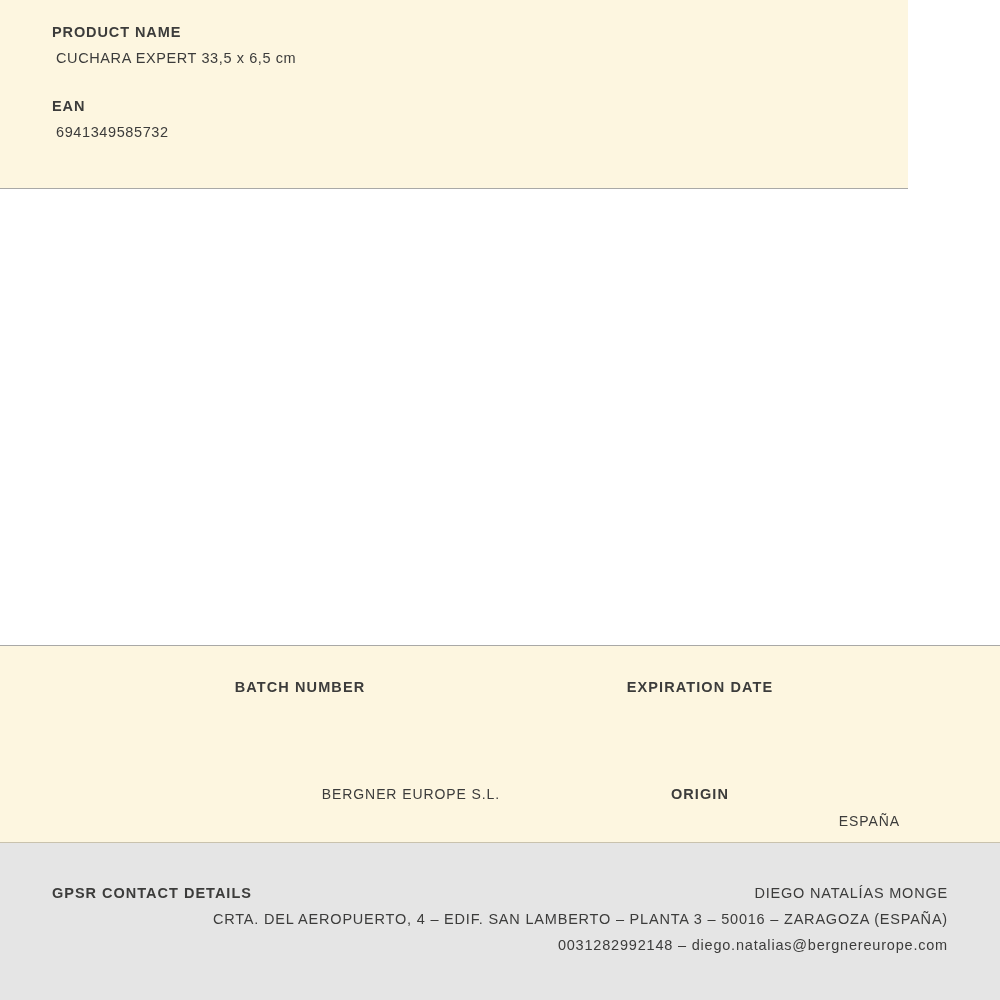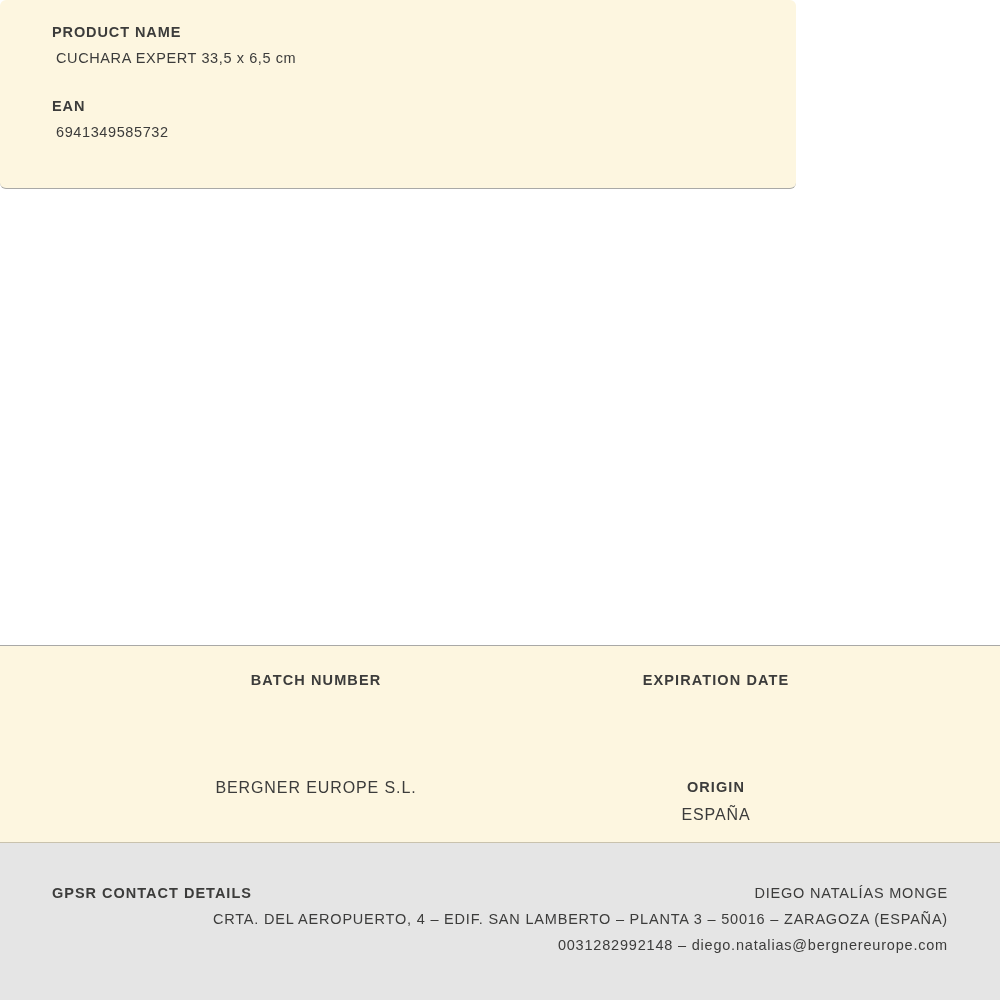--- a/index.html
+++ b/index.html
@@ -19,26 +19,25 @@
     width: 1000px;
     height: 1000px;
     box-sizing: border-box;
   }
 
   
   .top-section {
     position: absolute;
     left: 0;
     top: 0;
-    width: 796px;
+    width: 908px;
     height: 189px;
     background: #fdf6e0;
     border-bottom: 1px solid #a9a9a7;
     box-sizing: border-box;
-    border-radius: 6px;
   }
   .field-block {
     position: absolute;
     left: 52px;
   }
   .field-block.product { top: 24px; }
   .field-block.ean { top: 98px; }
 
   .field-label {
     font-size: 14.5px;
@@ -76,23 +75,22 @@
     top: 646px;
     width: 1000px;
     height: 197px;
     background: #fdf6e0;
     border-bottom: 1px solid #c9c2ad;
     box-sizing: border-box;
   }
   .detail-grid {
     position: absolute;
     left: 0;
-    top: 0;
+    top: 7px;
     width: 822px;
-    padding-left: 16px;
   }
   .detail-row {
     display: flex;
     width: 1000px;
   }
   .detail-row.row-1 { margin-top: 26px; }
   .detail-row.row-2 { margin-top: 63px; }
   .detail-cell {
     width: 400px;
     text-align: center;
@@ -101,26 +99,27 @@
   .detail-cell.c1 { margin-left: 100px; }
   .detail-title {
     font-size: 14.5px;
     font-weight: bold;
     letter-spacing: 1.1px;
     color: #3c3c3b;
     margin: 0 0 11px 0;
     white-space: nowrap;
   }
   .detail-value {
-    font-size: 16px;
+    font-size: 14px;
     letter-spacing: 0.9px;
     color: #3c3c3b;
     margin: 0;
     min-height: 17px;
     white-space: nowrap;
+    text-align: right;
   }
 
   
   .footer {
     position: absolute;
     left: 0;
     top: 843px;
     width: 1000px;
     height: 157px;
     background: #e5e5e5;

